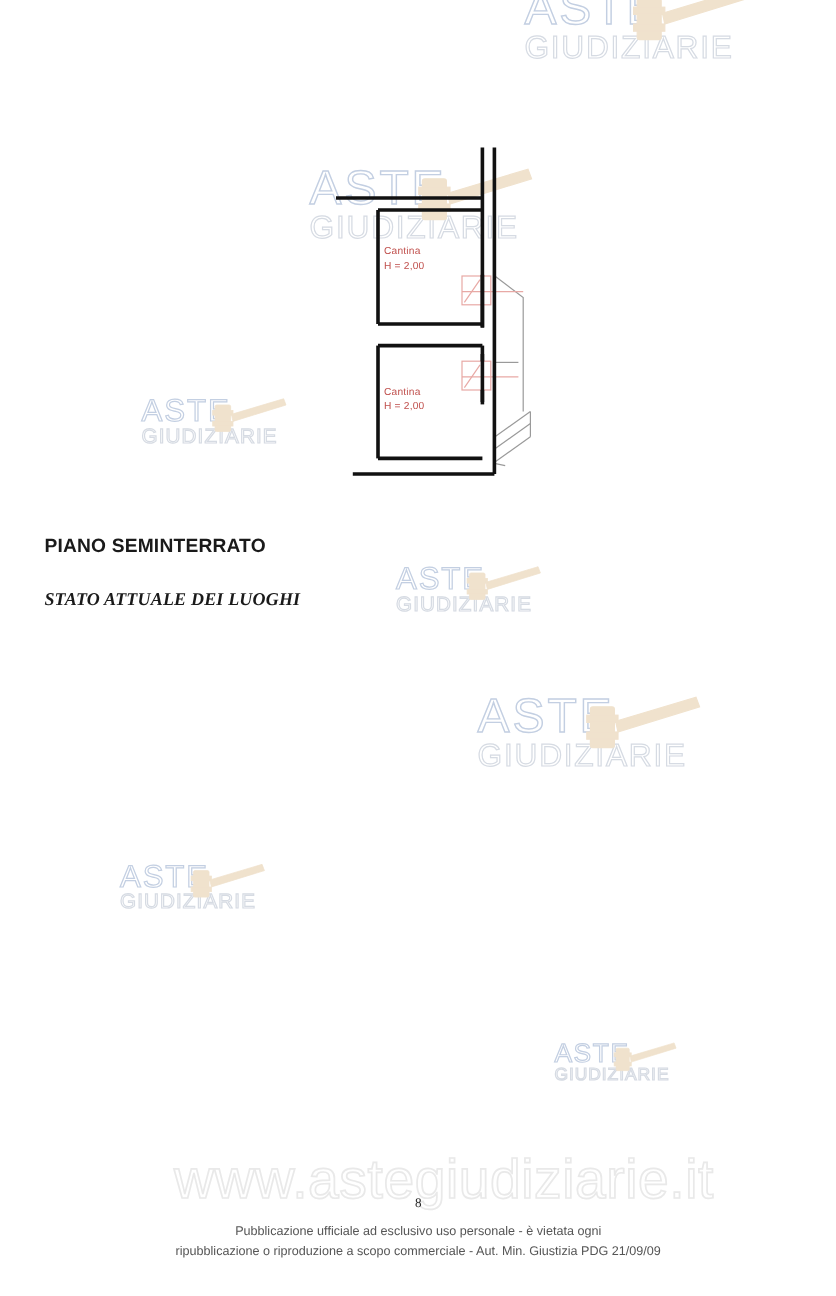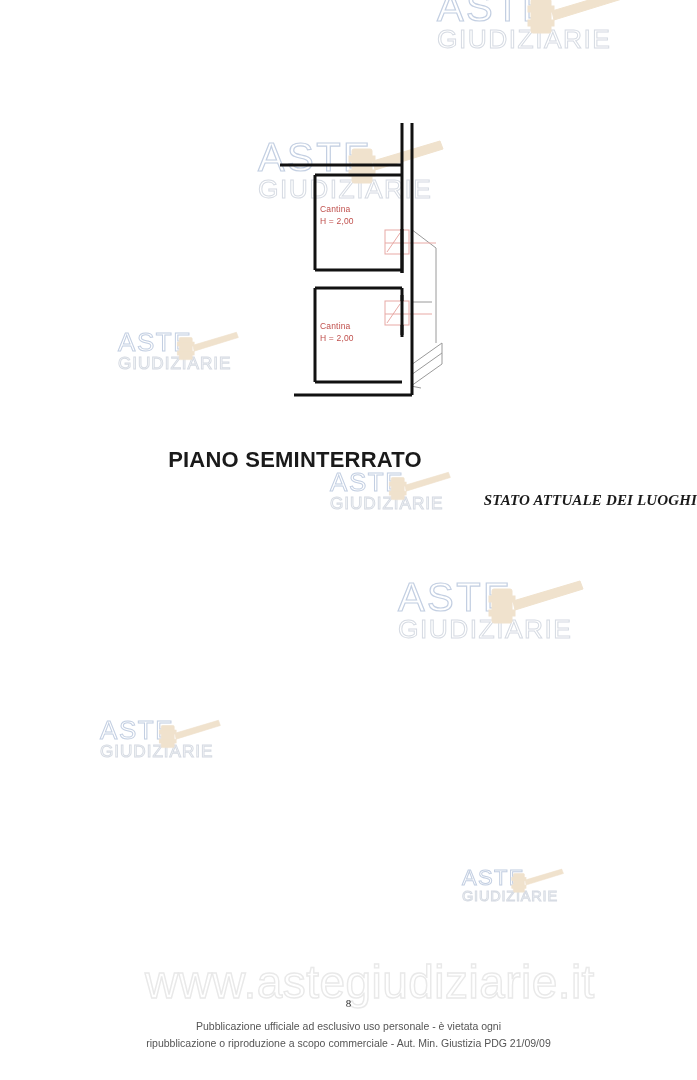--- a/index.html
+++ b/index.html
@@ -77,35 +77,35 @@
     white-space: nowrap;
     letter-spacing: 0.02em;
   }
 
   
   #caption-main {
     position: absolute;
     left: 0;
     top: 447px;
     width: 553px;
-    text-align: center;
+    text-align: left;
     font-family: "Liberation Sans", sans-serif;
     font-weight: bold;
-    font-size: 22px;
+    font-size: 16px;
     letter-spacing: 0.01em;
     color: #1a1a1a;
     padding-left: 37px;
     box-sizing: border-box;
   }
   #caption-sub {
     position: absolute;
     left: 0;
     top: 492px;
     width: 697px;
-    text-align: right;
+    text-align: left;
     font-family: "Liberation Serif", serif;
     font-weight: bold;
     font-style: italic;
     font-size: 15px;
     letter-spacing: 0.01em;
     color: #1a1a1a;
     padding-left: 37px;
     box-sizing: border-box;
   }
 

